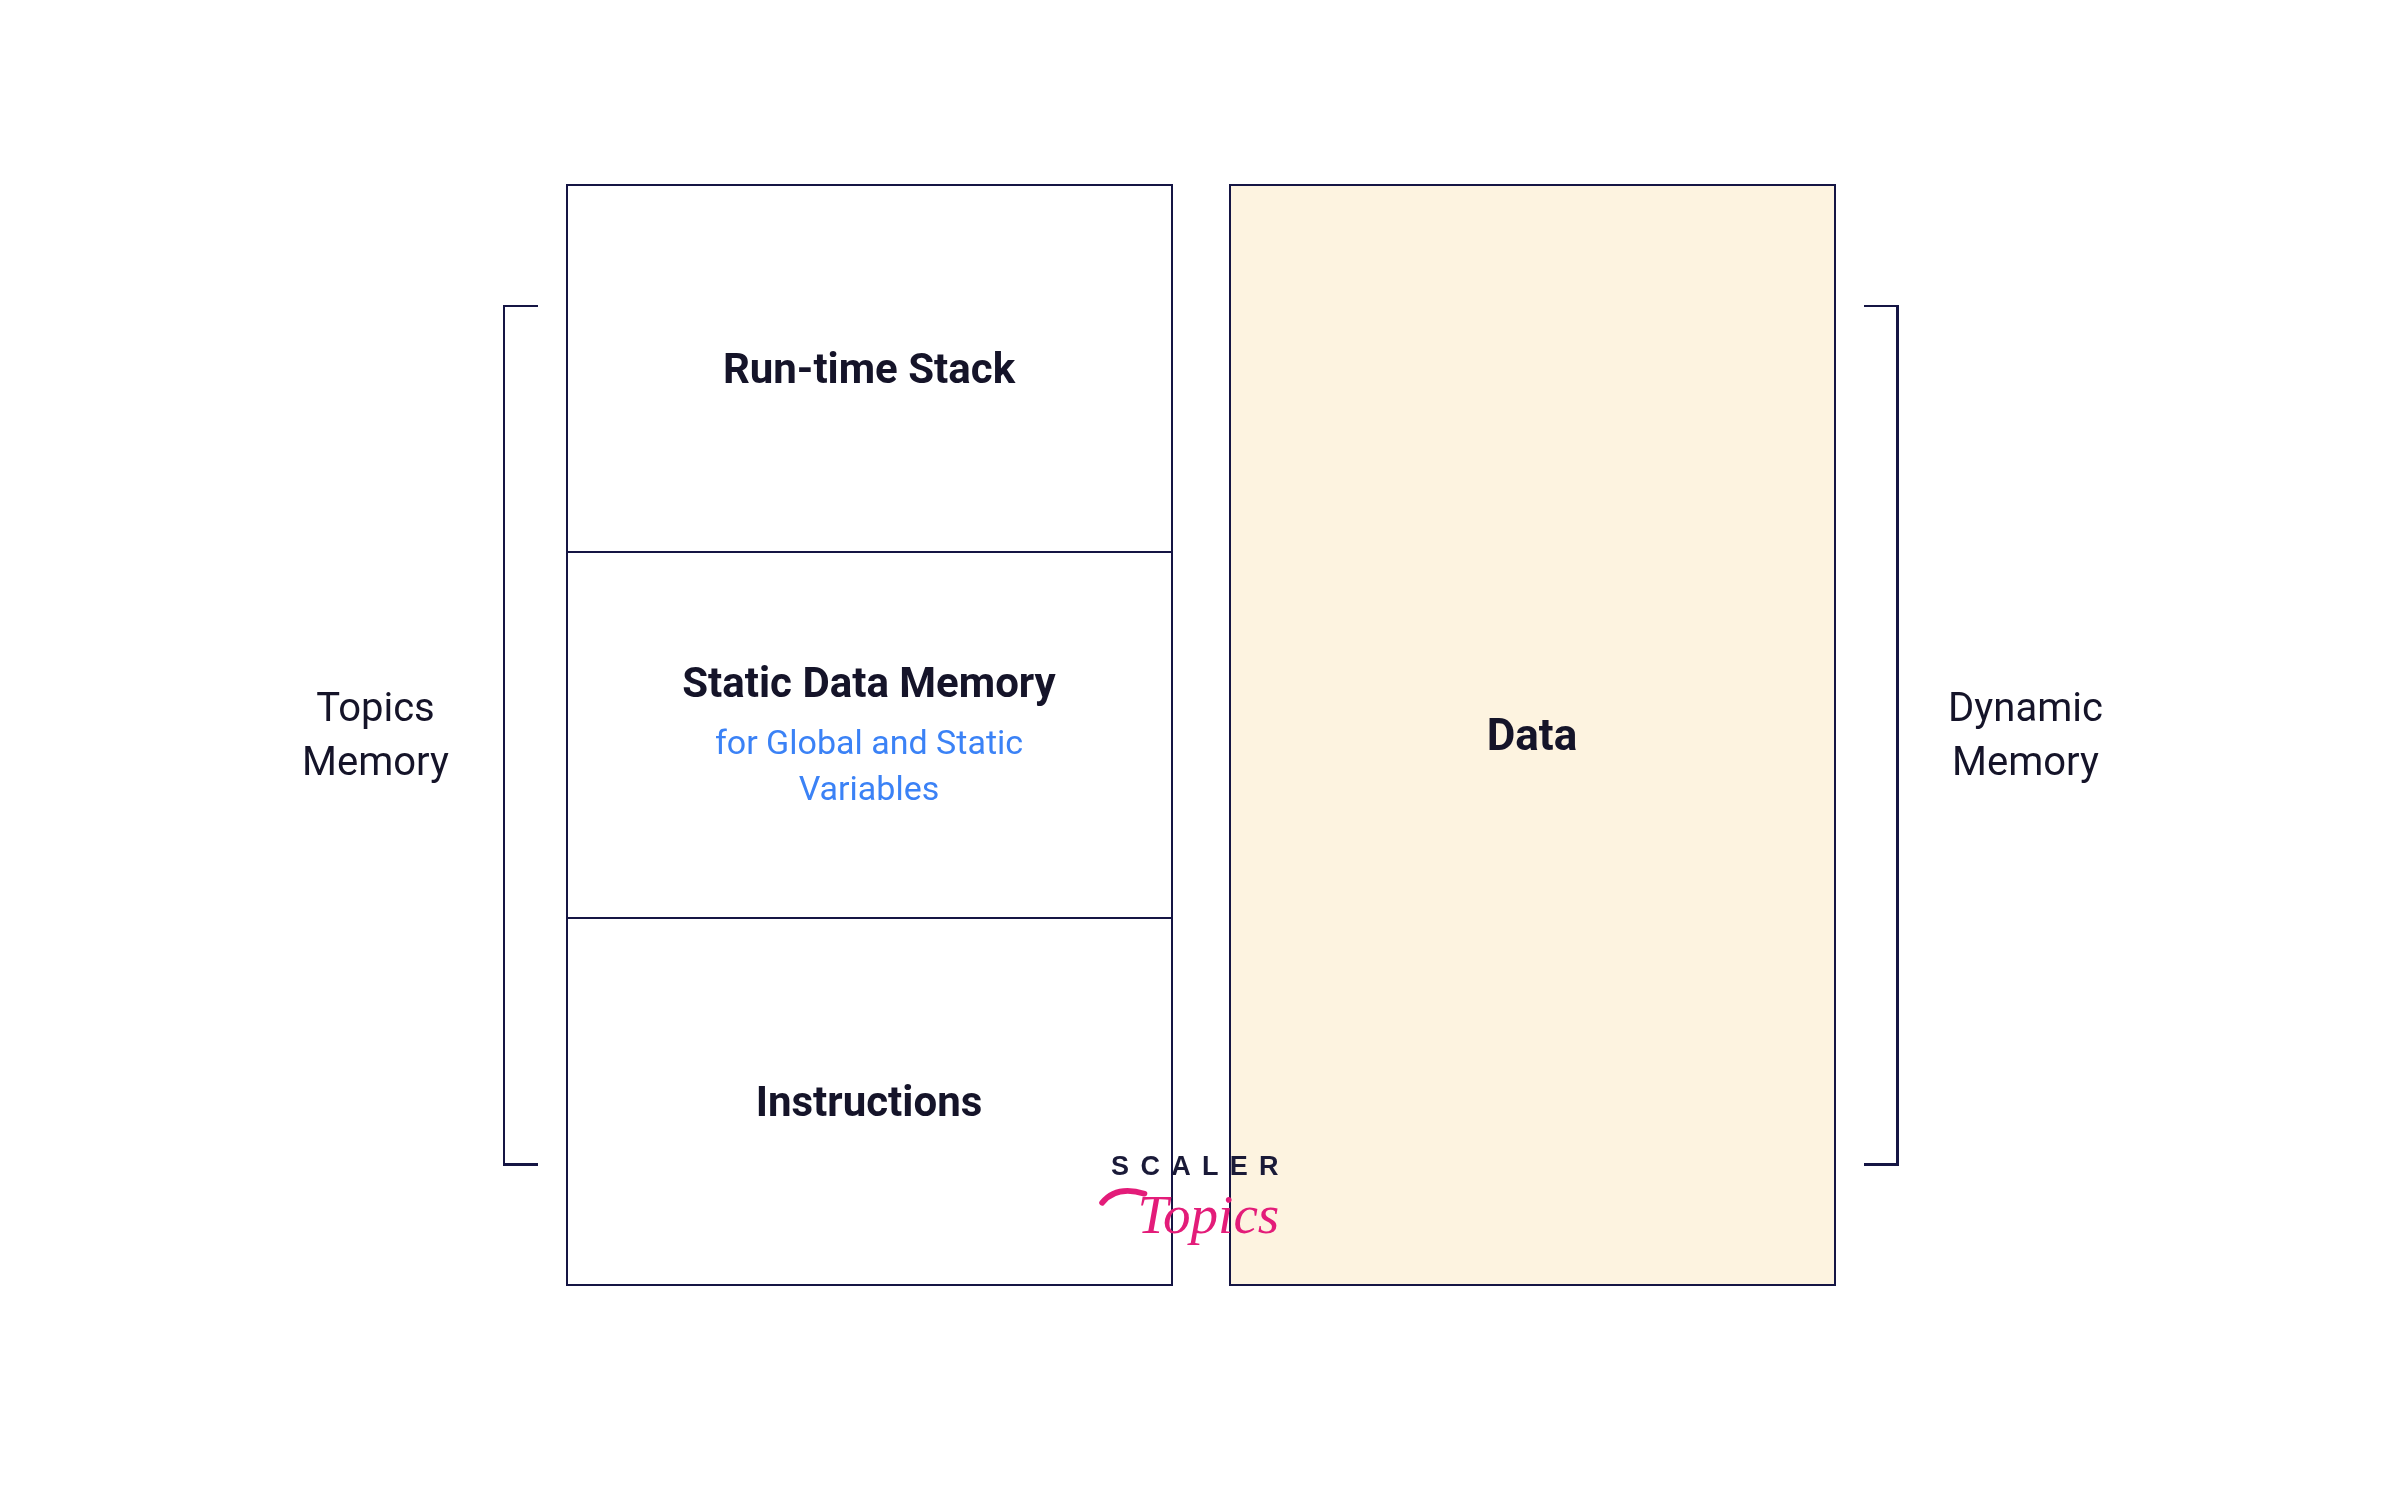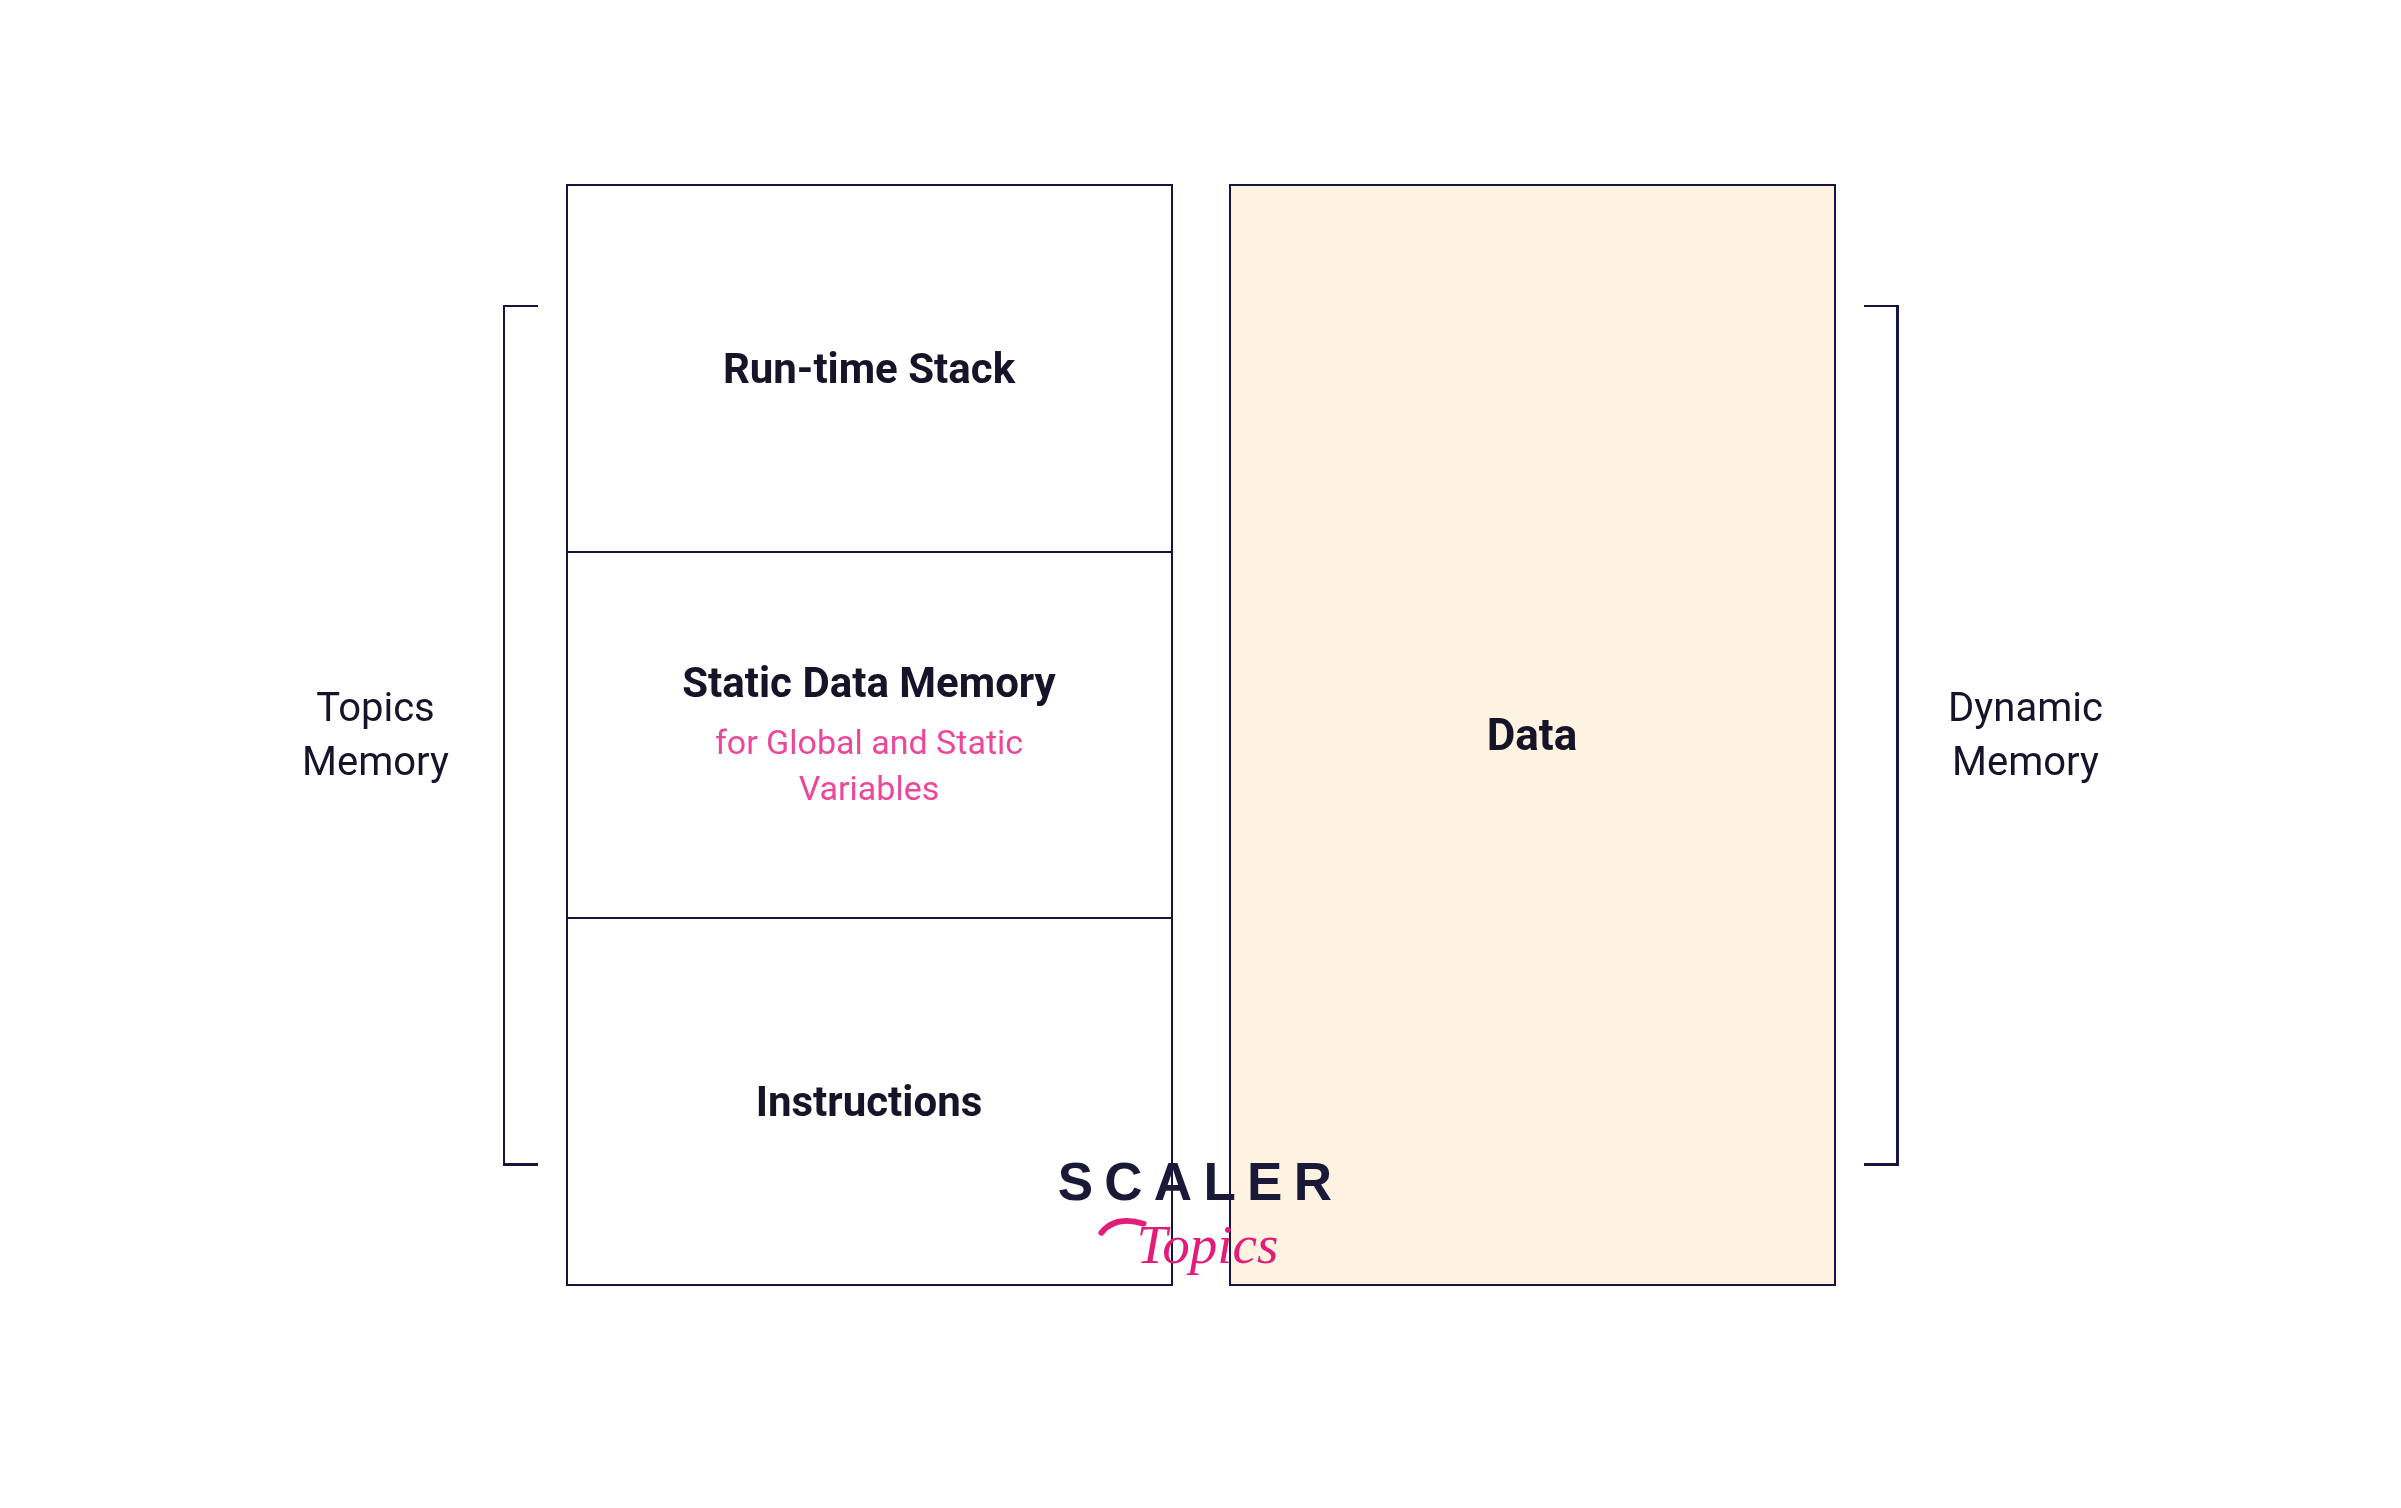--- a/index.html
+++ b/index.html
@@ -84,40 +84,40 @@
     border-top: 2.8px solid #151544;
   }
   .seg-title {
     font-size: 42px;
     font-weight: 700;
     color: #151429;
     text-align: center;
   }
   .seg-sub {
     font-size: 34px;
-    color: #ec4899;
+    color: #3b82f6;
     text-align: center;
     line-height: 1.35;
   }
   .heap-title {
     font-size: 44px;
     font-weight: 700;
     color: #151429;
   }
 
   .logo {
     position: absolute;
     left: 50%;
     top: 1151px;
     transform: translateX(-50%);
     text-align: center;
   }
   .logo-word1 {
     font-family: Arial, sans-serif;
-    font-size: 53px;
+    font-size: 27px;
     font-weight: 900;
     letter-spacing: 11.3px;
     color: #1a1a38;
   }
   .logo-word2 {
     margin-top: -4.2px;
   }
   .logo-word2 svg { display: block; margin: 0 auto; }
 </style>
 </head>

